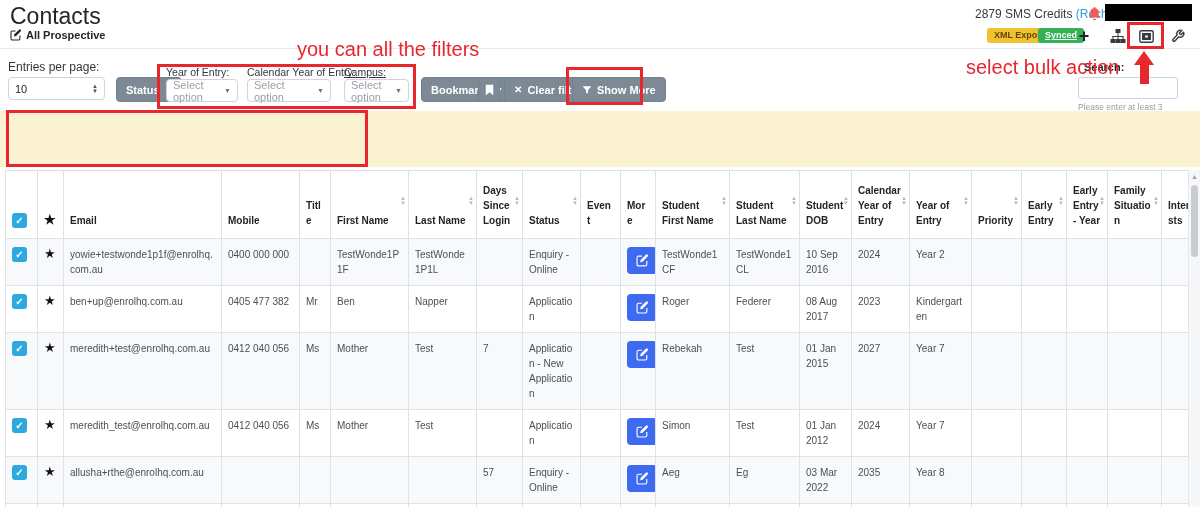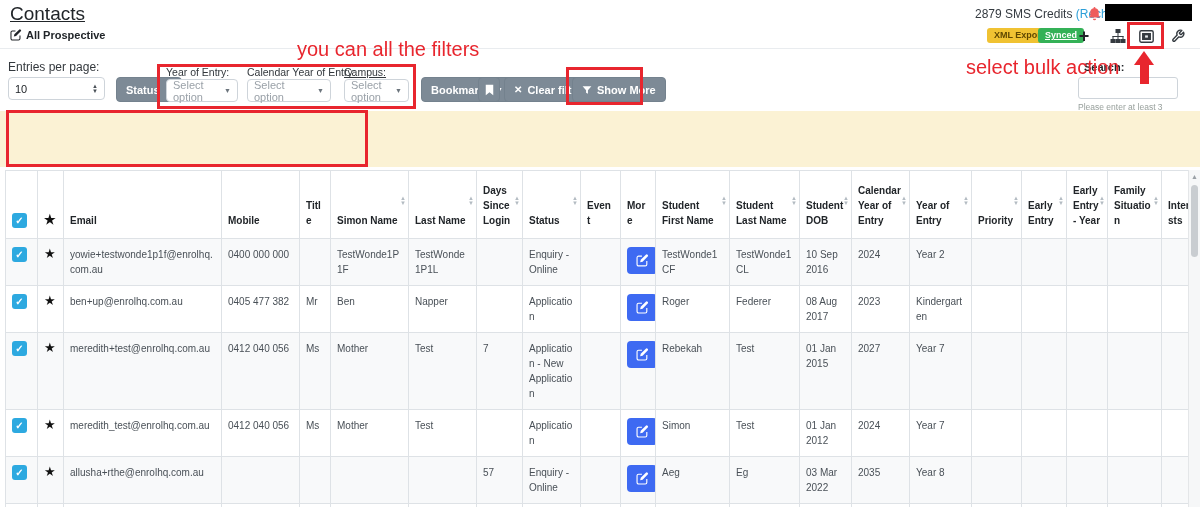--- a/index.html
+++ b/index.html
@@ -7,21 +7,21 @@
     --badge-yellow:#f0c232; --badge-green:#34b157; --red:#e8262e;
     --banner-bg:#fbf2d4; --banner-text:#8a6d3b; --link-blue:#2d9fd8;
     --bell-red:#ef5c5c; --border-gray:#dee2e6; --text-dark:#212529; --text-cell:#495057;
   }
   *{box-sizing:border-box;margin:0;padding:0;}
   body{background:#888;font-family:"Liberation Sans",sans-serif;}
   .screen{position:relative;width:1200px;height:507px;background:#fff;overflow:hidden;font-family:"Liberation Sans",sans-serif;}
 
   
   .topbar{position:absolute;left:0;top:0;width:100%;height:49px;background:#fff;border-bottom:1px solid #e9ecef;}
-  .page-title{position:absolute;left:10px;top:3px;font-size:19px;font-weight:500;color:var(--text-dark);text-decoration:underline;}
+  .page-title{position:absolute;left:10px;top:3px;font-size:23px;font-weight:500;color:var(--text-dark);}
   .view-selector{position:absolute;left:10px;top:29px;display:flex;align-items:center;gap:4px;font-size:11px;font-weight:700;color:var(--text-dark);cursor:pointer;}
   .credits{position:absolute;left:975px;top:7px;font-size:12px;color:#343a40;white-space:nowrap;}
   .credits .recharge{color:var(--link-blue);cursor:pointer;text-decoration:none;}
   .bell{position:absolute;left:1087px;top:6px;}
   .redacted{position:absolute;left:1105px;top:4px;width:87px;height:17px;background:#000;}
   .badge{position:absolute;top:28px;font-size:9px;font-weight:700;padding:3px 7px;border-radius:3px;line-height:1;}
   .badge-yellow{left:987px;background:var(--badge-yellow);color:#5f4700;}
   .badge-green{left:1038px;background:var(--badge-green);color:#fff;text-decoration:underline;}
   .tool{position:absolute;top:27px;cursor:pointer;display:flex;align-items:center;justify-content:center;width:20px;height:18px;}
   .plus{left:1074px;font-size:18px;font-weight:900;color:var(--text-dark);line-height:16px;}
@@ -225,21 +225,21 @@
           <col style="width:54px">
           <col style="width:41px">
         </colgroup>
         <thead>
           <tr>
             <th><span class="cb">✓</span></th>
             <th><span class="star">★</span></th>
             <th><span class="th-label">Email</span></th>
             <th><span class="th-label">Mobile</span></th>
             <th><span class="th-label">Title</span></th>
-            <th><span class="th-label">Simon Name</span><span class="sort">
+            <th><span class="th-label">First Name</span><span class="sort">
                 <i>▲</i>
                 <i>▼</i>
               </span></th>
             <th><span class="th-label">Last Name</span><span class="sort">
                 <i>▲</i>
                 <i>▼</i>
               </span></th>
             <th><span class="th-label">Days Since Login</span><span class="sort">
                 <i>▲</i>
                 <i>▼</i>

